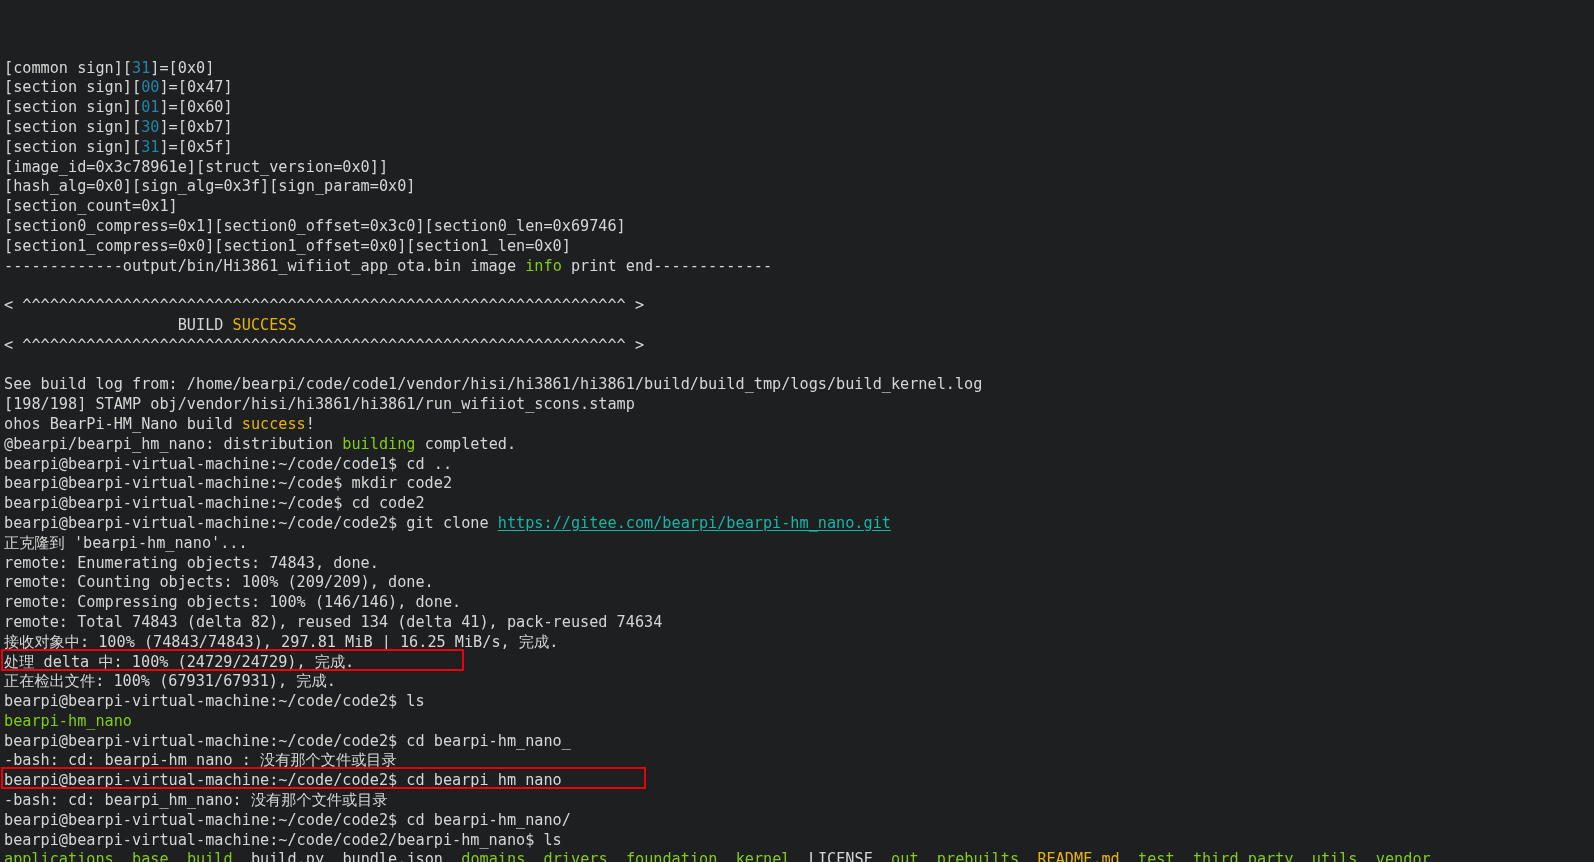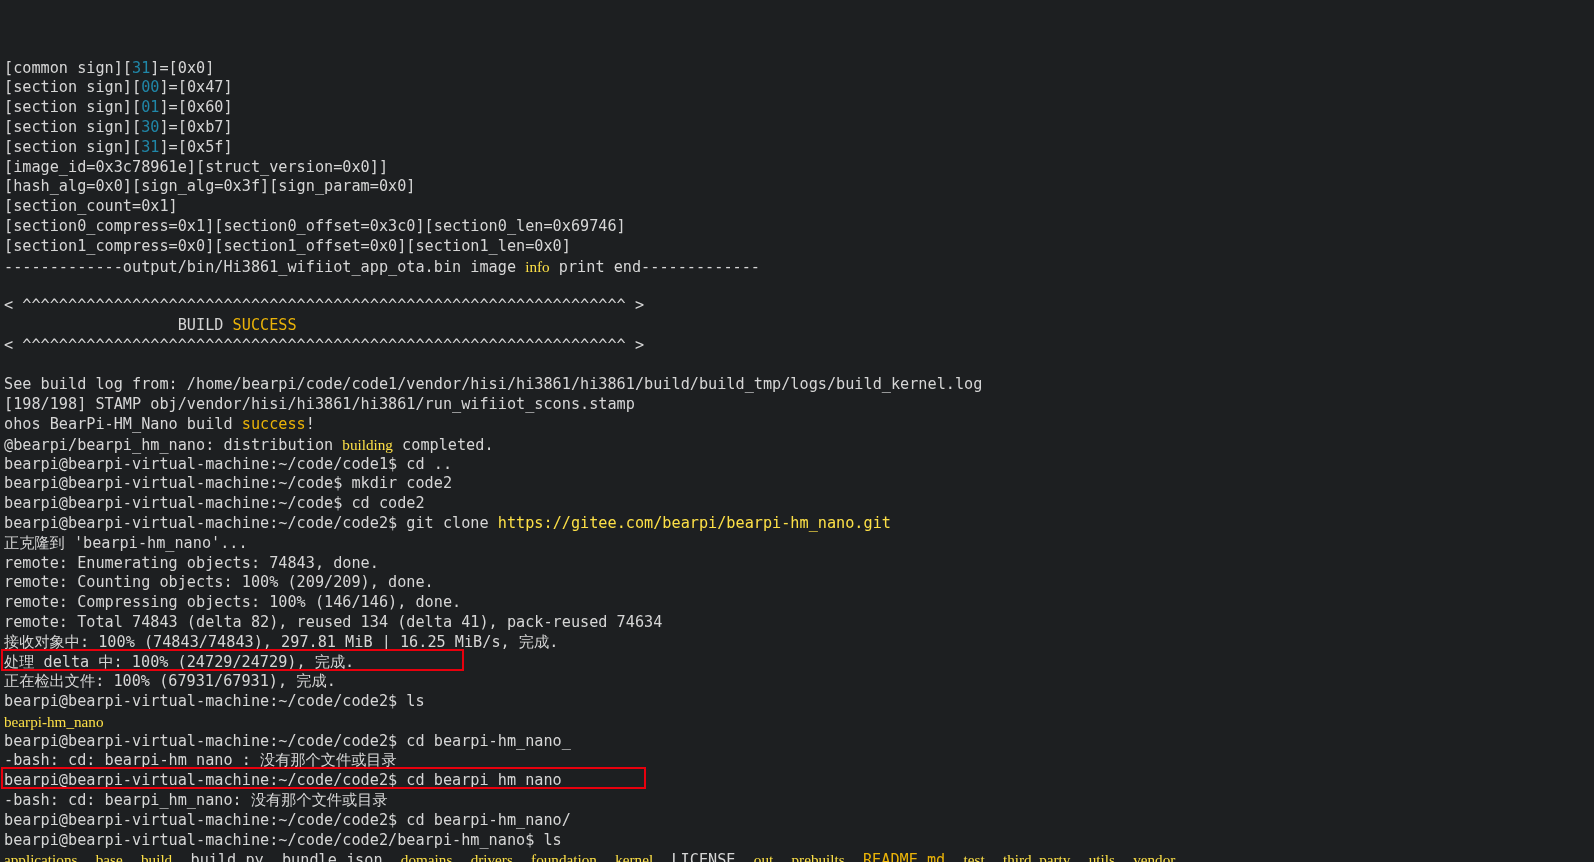--- a/index.html
+++ b/index.html
@@ -23,24 +23,24 @@
     letter-spacing: 0px;
     margin-top: 15px;
   }
   .line {
     height: 19.8px;
     white-space: pre;
     position: relative;
   }
   .blank { height: 19.8px; }
   .c-white   { color: #d6d6d6; }
-  .c-cyan    { color: #fde047; font-family: Liberation Serif, serif; }
+  .c-cyan    { color: #84cc16; }
   .c-dkcyan  { color: #2087a8; }
   .c-green   { color: #eab308; }
-  .c-url     { color: #fde047; text-underline-offset: 2px; }
+  .c-url     { color: #14b8a6; text-decoration: underline; text-underline-offset: 2px; }
 
   .hlbox {
     position: absolute;
     border: 2px solid #e8000d;
     box-sizing: border-box;
     pointer-events: none;
   }
   .cursor {
     display: inline-block;
     width: 9px;

